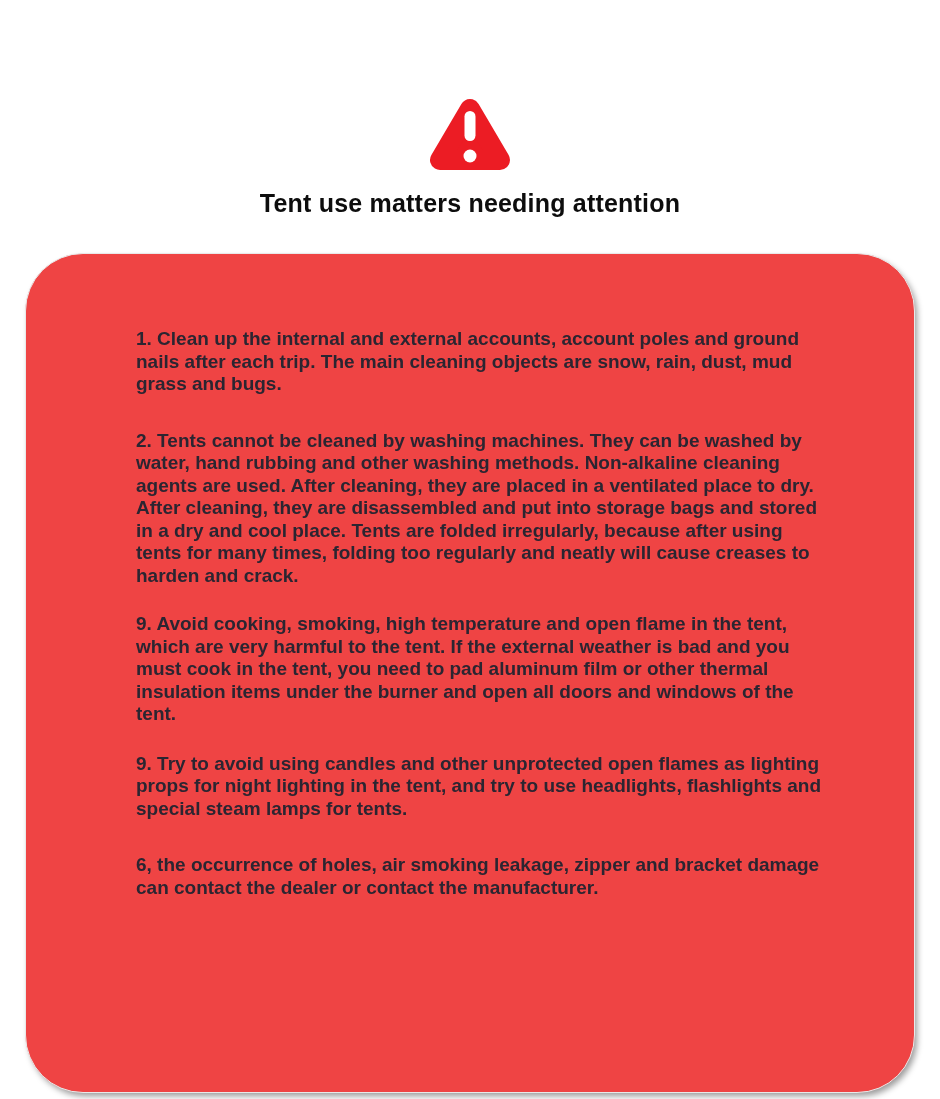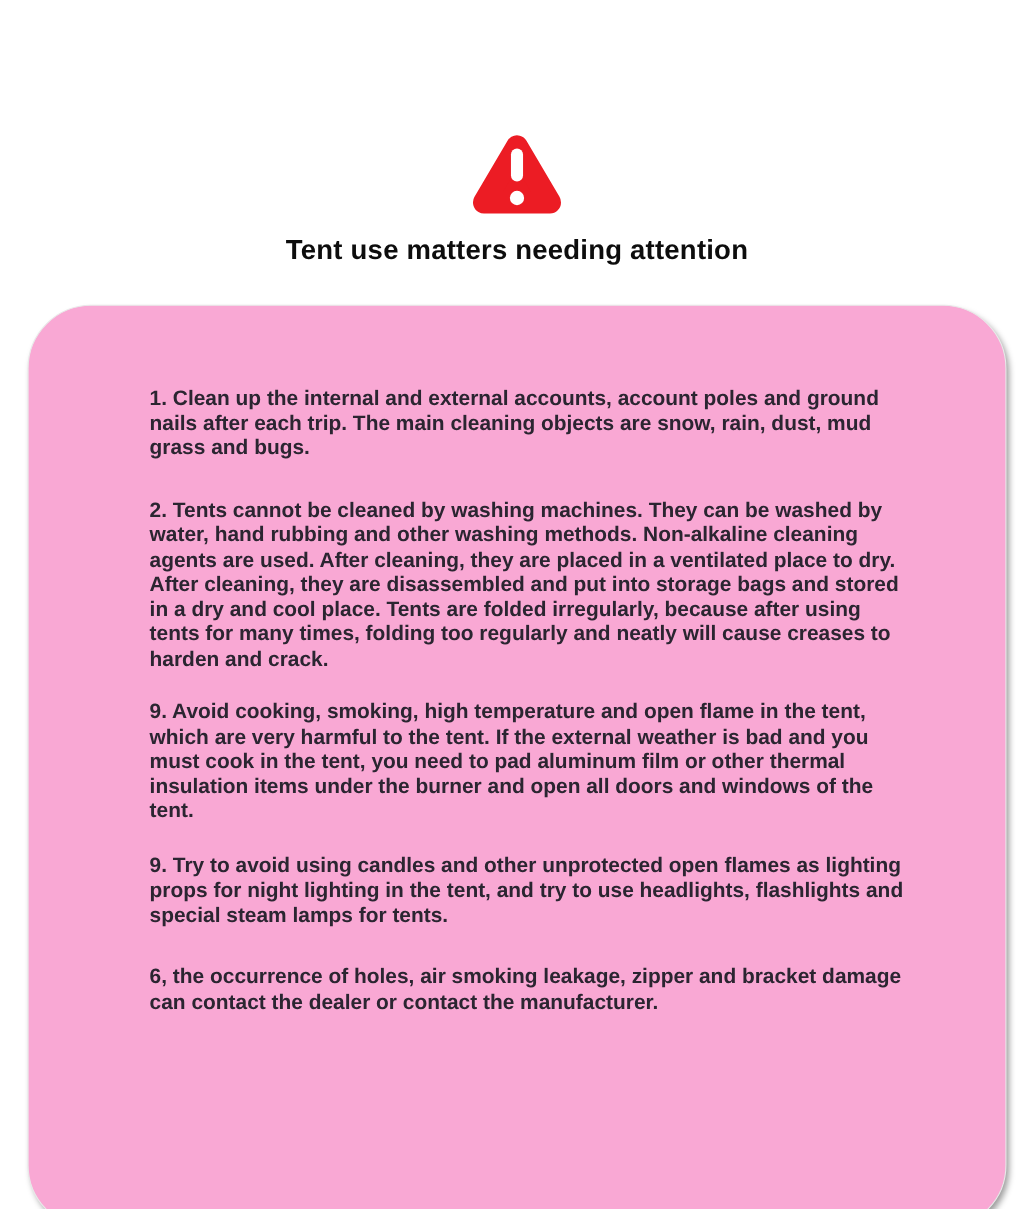--- a/index.html
+++ b/index.html
@@ -13,21 +13,21 @@
     font-family: "Liberation Sans", sans-serif;
     overflow: hidden;
   }
   .page {
     width: 940px;
     height: 1099px;
     background: #ffffff;
   }
   .header {
     text-align: center;
-    padding-top: 120px;
+    padding-top: 96px;
   }
   .warning-icon-wrap {
     width: 84px;
     height: 78px;
     margin: 0 auto;
   }
   .warning-icon-wrap svg {
     display: block;
   }
   h1.page-title {
@@ -36,21 +36,21 @@
     line-height: 30px;
     font-weight: bold;
     color: #0d0d0d;
     letter-spacing: 0.2px;
   }
   .card {
     box-sizing: border-box;
     width: 890px;
     height: 840px;
     margin: 35px auto 0 auto;
-    background: #f9a8d4;
+    background: #ef4444;
     border: 1px solid #e9e9e9;
     border-radius: 58px;
     box-shadow: 3px 4px 6px -1px rgba(0,0,0,0.40);
     padding: 74px 86px 0 110px;
   }
   .para {
     margin: 0 0 28px 0;
     font-weight: bold;
     color: #2b2531;
     font-size: 19px;

